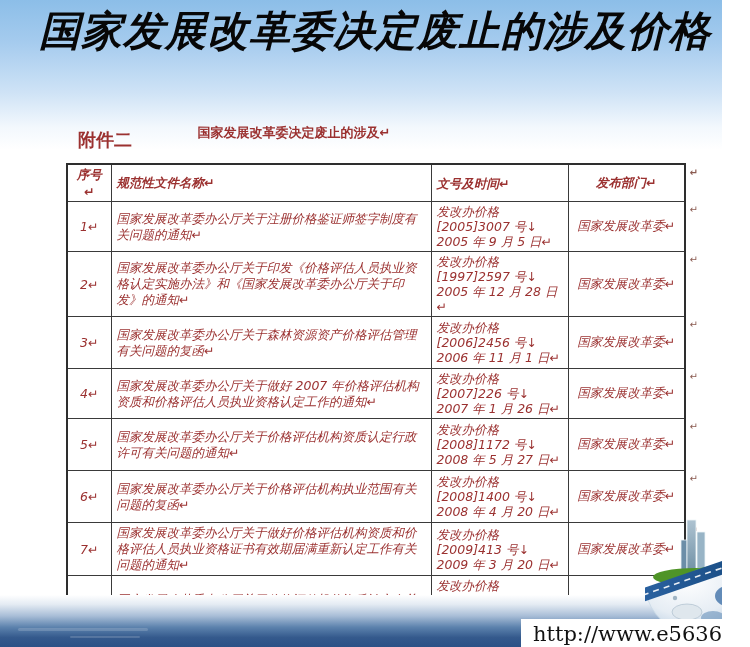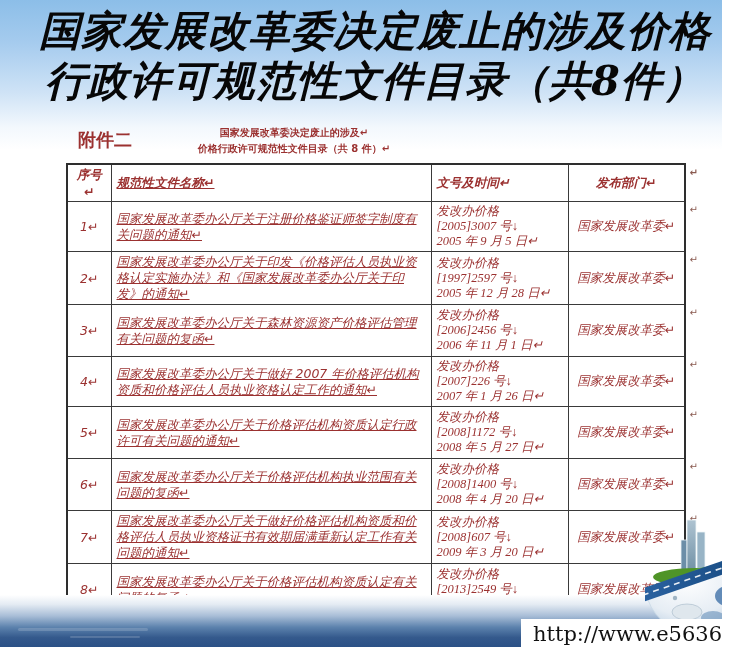--- a/index.html
+++ b/index.html
@@ -19,21 +19,21 @@
     font-style:italic;font-weight:bold;color:#070707;
     font-size:41px;line-height:50px;letter-spacing:1px;
   }
   
   .attachment-label{
     position:absolute;left:78px;top:128px;
     font-size:18px;font-weight:bold;color:#9b3130;
   }
   .table-caption{
     position:absolute;left:63px;top:125px;width:462px;text-align:center;
-    font-size:10px;font-weight:bold;color:#9b3130;line-height:16px;
+    font-size:13px;font-weight:bold;color:#9b3130;line-height:16px;
   }
   
   table.doc-table{
     position:absolute;left:66px;top:163px;width:618px;
     border-collapse:collapse;table-layout:fixed;
     border:2px solid #2e2e2e;
     font-style:italic;color:#9b3130;font-size:12.5px;
   }
   table.doc-table td{
     border:1px solid #3a3a3a;vertical-align:middle;
@@ -43,22 +43,22 @@
   table.doc-table tr:nth-child(2){height:46px}
   table.doc-table tr:nth-child(3){height:52px}
   table.doc-table tr:nth-child(4){height:52px}
   table.doc-table tr:nth-child(5){height:49px}
   table.doc-table tr:nth-child(6){height:52px}
   table.doc-table tr:nth-child(7){height:52px}
   table.doc-table tr:nth-child(8){height:48px}
   table.doc-table tr:nth-child(9){height:53px}
   .hdr td{font-weight:bold;}
   td.c-no{text-align:center;margin-top:12px;}
-  td.c-name{line-height:16px;text-decoration:underline;}
-  td.c-doc{line-height:15px;font-family:Liberation Serif, serif;}
+  td.c-name{line-height:16px;}
+  td.c-doc{line-height:15px;}
   td.c-dept{text-align:center;}
   .row-end-mark{
     position:absolute;right:-14px;top:2px;font-size:10px;color:#8a5a50;font-style:normal;
   }
   
   .sea-band{
     position:absolute;left:0;top:595px;width:750px;height:52px;
     background:linear-gradient(to bottom,#ffffff 0%,#e4ebf3 18%,#a9bed7 40%,#5c82ad 62%,#34598c 82%,#2b5186 100%);
   }
   .sea-streak{position:absolute;background:rgba(255,255,255,0.16);border-radius:2px;}
@@ -79,28 +79,26 @@
 </style>
 </head>
 <body>
 
 <div class="stage">
 
   <div class="top-banner"></div>
 
   <div class="slide-title">
     <div>国家发展改革委决定废止的涉及价格</div>
-    <div>行政许可规范性文件目录（共8件）</div>
   </div>
 
   <div class="attachment-label">附件二</div>
 
   <div class="table-caption">
     <div>国家发展改革委决定废止的涉及↵</div>
-    <div>价格行政许可规范性文件目录（共 8 件）↵</div>
   </div>
 
   <table class="doc-table">
     <colgroup>
       <col style="width:44px">
         <col style="width:320px">
         <col style="width:137px">
         <col style="width:117px">
     </colgroup>
     <tbody>
@@ -196,21 +194,21 @@
         <span>国家发展改革委↵</span>
         <span class="row-end-mark">↵</span>
       </td>
     </tr>
 
     <tr>
       <td class="c-no">7↵</td>
       <td class="c-name">国家发展改革委办公厅关于做好价格评估机构资质和价格评估人员执业资格证书有效期届满重新认定工作有关问题的通知↵</td>
       <td class="c-doc">
         <div>发改办价格</div>
-        <div>[2008]607 号↓</div>
+        <div>[2009]413 号↓</div>
         <div>2009 年 3 月 20 日↵</div>
       </td>
       <td class="c-dept">
         <span>国家发展改革委↵</span>
         <span class="row-end-mark">↵</span>
       </td>
     </tr>
 
     <tr>
       <td class="c-no">8↵</td>

